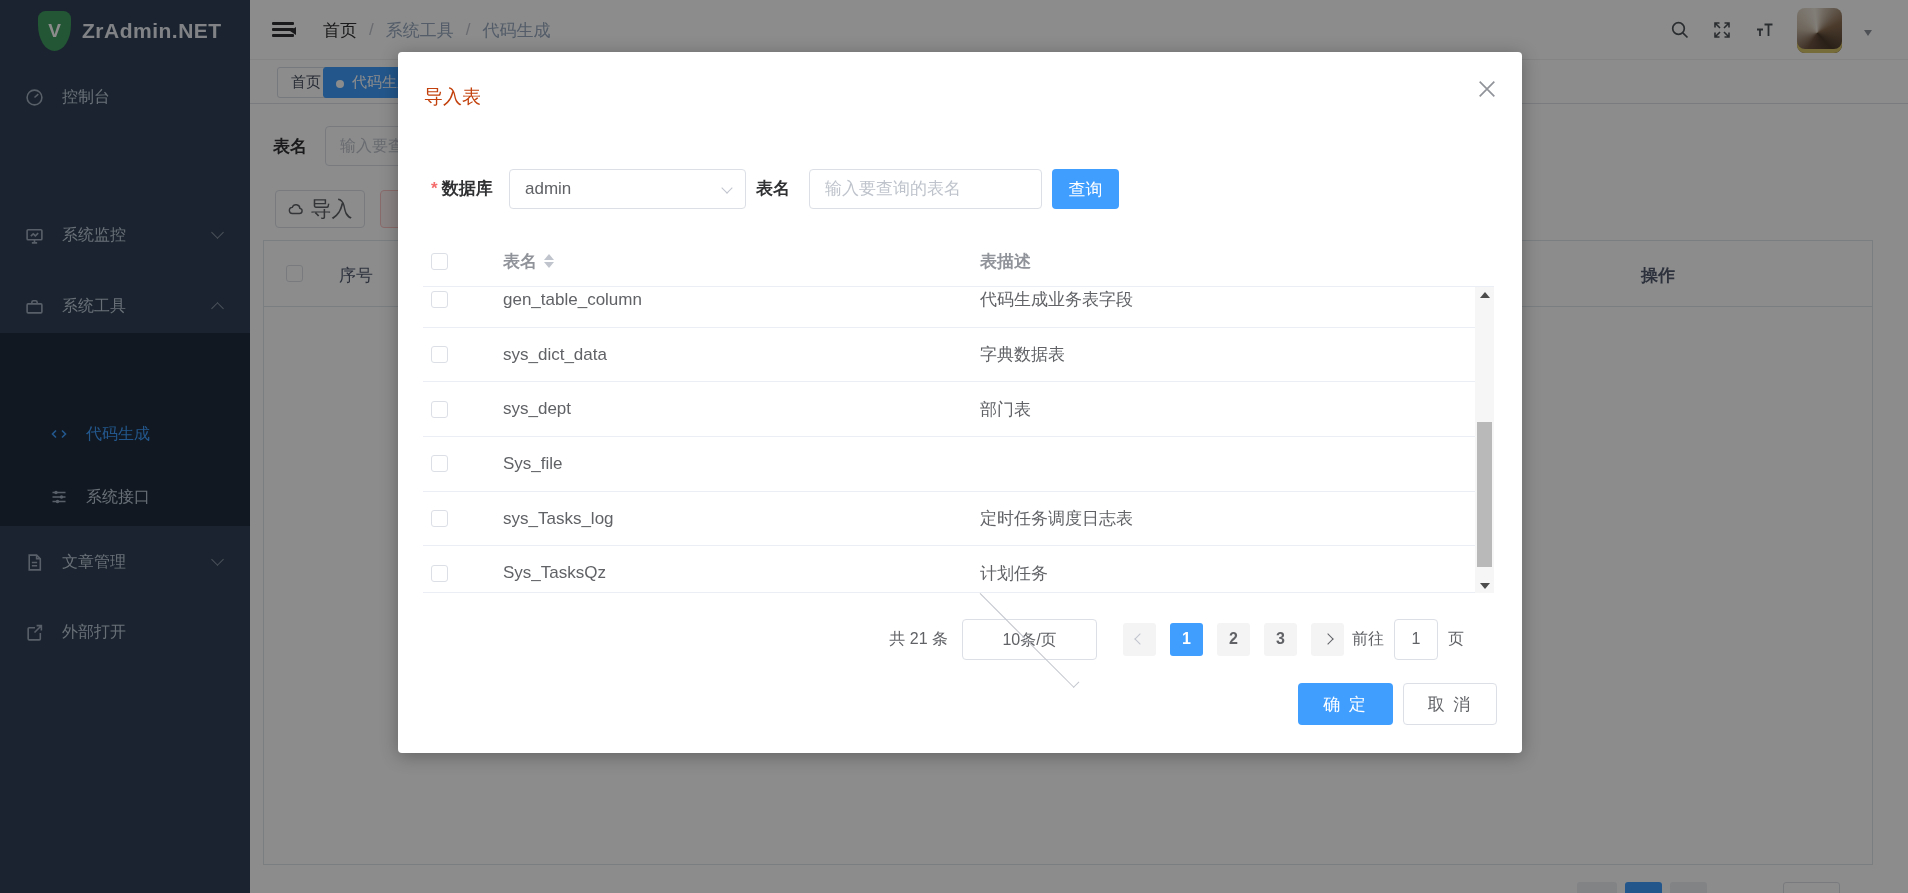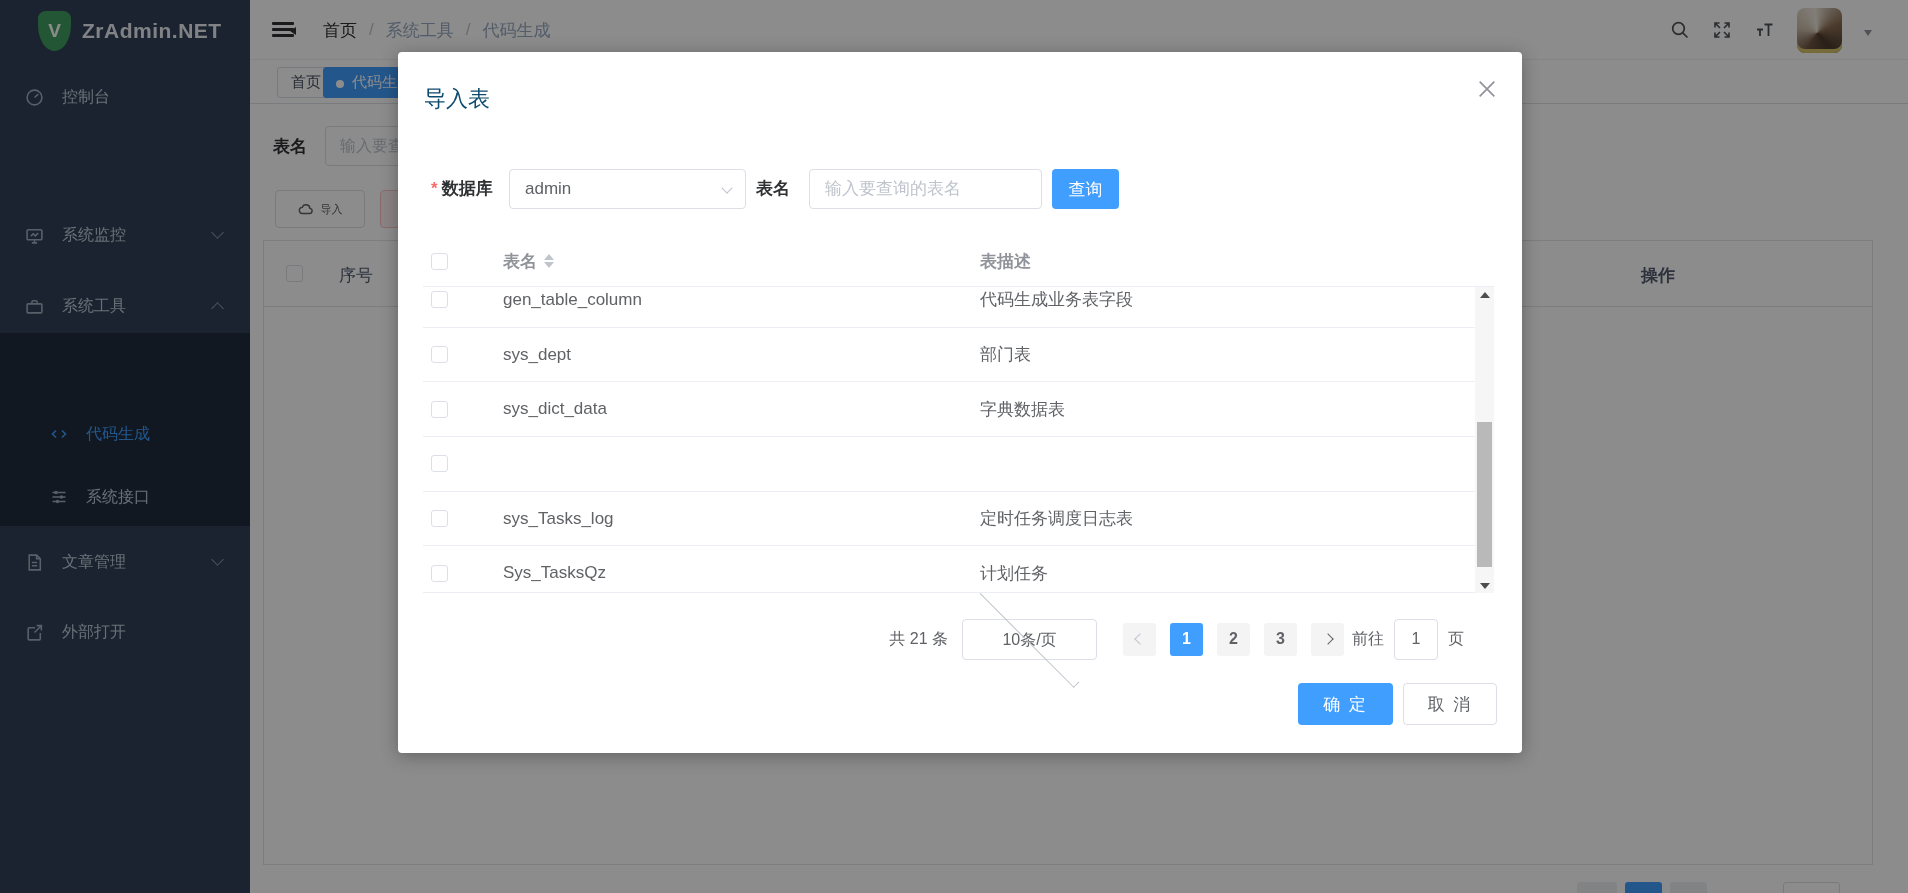--- a/index.html
+++ b/index.html
@@ -40,36 +40,36 @@
 .tagbar{position:absolute;left:250px;top:60px;width:1658px;height:44px;background:#fff;border-bottom:1px solid #dce0e6;z-index:1}
 .tag{position:absolute;top:7px;height:31px;display:flex;align-items:center;padding:0 13px;border:1px solid #d8dce5;border-radius:3px;background:#fff;color:#495060;font-size:15px;cursor:pointer}
 .tag.t-home{left:27px}
 .tag.t-active{left:73px;background:#409eff;border-color:#409eff;color:#fff;padding-left:28px;width:112px}
 .tag-dot{position:absolute;left:12px;top:12px;width:8px;height:8px;border-radius:50%;background:#fff}
 
 .content{position:absolute;left:250px;top:104px;width:1658px;height:789px;background:#fff;z-index:1;overflow:hidden}
 .q-label{position:absolute;left:23px;top:31px;font-weight:bold;color:#303133}
 .q-input{position:absolute;left:75px;top:22px;width:295px;height:40px;border:1px solid #dcdfe6;border-radius:4px;padding:0 14px;font-size:16px;color:#606266;background:#fff}
 .q-input::placeholder{color:#bfc4cc}
-.btn-import{position:absolute;left:25px;top:86px;width:90px;height:38px;border:1px solid #dcdfe6;border-radius:4px;background:#fff;color:#606266;font-size:11px;display:flex;align-items:center;justify-content:center;gap:7px;cursor:pointer}
+.btn-import{position:absolute;left:25px;top:86px;width:90px;height:38px;border:1px solid #dcdfe6;border-radius:4px;background:#fff;color:#606266;font-size:21px;display:flex;align-items:center;justify-content:center;gap:7px;cursor:pointer}
 .btn-pink{position:absolute;left:130px;top:86px;width:72px;height:38px;border:1px solid #fbc4c4;border-radius:4px;background:#fef0f0;cursor:pointer}
 .bg-table{position:absolute;left:13px;top:136px;width:1610px;height:625px;border:1px solid #dfe6ec}
 .bg-thead{position:absolute;left:0;top:0;width:100%;height:66px;border-bottom:1px solid #dfe6ec;background:#fff}
 .bg-check{position:absolute;left:22px;top:24px;width:17px;height:17px;border:1px solid #dcdfe6;border-radius:3px;background:#fff;cursor:pointer}
 .bg-th-index{position:absolute;left:75px;top:23px;font-weight:normal;color:#515a6e}
 .bg-th-action{position:absolute;left:1377px;top:23px;font-weight:bold;color:#515a6e}
 .bg-pg{position:absolute;top:778px;height:30px;border-radius:3px}
 .bg-pg.b1{left:1327px;width:40px;background:#eceef2}
 .bg-pg.b2{left:1375px;width:37px;background:#409eff}
 .bg-pg.b3{left:1420px;width:37px;background:#eceef2}
 .bg-pg.inp{left:1533px;width:57px;background:#fff;border:1px solid #dcdfe6}
 
 .overlay{position:absolute;inset:0;background:rgba(0,0,0,0.45);z-index:10}
 .dialog{position:absolute;left:398px;top:52px;width:1124px;height:701px;background:#fff;border-radius:4px;box-shadow:0 3px 18px rgba(0,0,0,.3);z-index:20}
-.dlg-title{position:absolute;left:26px;top:32px;font-size:22px;color:#0c4a6e}
+.dlg-title{position:absolute;left:26px;top:32px;font-size:19px;color:#c2410c}
 .dlg-close{position:absolute;right:24px;top:28px;width:20px;height:20px;color:#909399;cursor:pointer}
 .dlg-form{position:absolute;left:9px;top:117px;width:100%;height:40px}
 .f-label{position:absolute;top:0;height:40px;line-height:40px;font-weight:bold;color:#303133}
 .f-label .req{color:#f56c6c;margin-right:4px;font-weight:bold}
 .f-db{left:24px}
 .f-name{left:349px}
 .f-select{position:absolute;left:102px;top:0;width:237px;height:40px;border:1px solid #dcdfe6;border-radius:4px;background:#fff;cursor:pointer}
 .f-select .sel-text{position:absolute;left:15px;top:0;line-height:38px;color:#606266}
 .sel-caret{position:absolute;right:14px;top:14px;width:8px;height:8px;border-right:1.5px solid #c0c4cc;border-bottom:1.5px solid #c0c4cc;transform:rotate(45deg)}
 .f-input{position:absolute;left:402px;top:0;width:233px;height:40px;border:1px solid #dcdfe6;border-radius:4px;padding:0 15px;font-size:17px;color:#606266}
@@ -307,34 +307,35 @@
           <span class="c1">
               <span class="dcheck"></span>
             </span>
           <span class="c2">gen_table_column</span>
           <span class="c3">代码生成业务表字段</span>
         </div>
         <div class="trow">
           <span class="c1">
               <span class="dcheck"></span>
             </span>
+          <span class="c2">sys_dict_data</span>
+          <span class="c3">字典数据表</span>
+        </div>
+        <div class="trow">
+          <span class="c1">
+              <span class="dcheck"></span>
+            </span>
           <span class="c2">sys_dept</span>
           <span class="c3">部门表</span>
         </div>
         <div class="trow">
           <span class="c1">
               <span class="dcheck"></span>
             </span>
-          <span class="c2">sys_dict_data</span>
-          <span class="c3">字典数据表</span>
-        </div>
-        <div class="trow">
-          <span class="c1">
-              <span class="dcheck"></span>
-            </span>
+          <span class="c2">Sys_file</span>
           <span class="c3"></span>
         </div>
         <div class="trow">
           <span class="c1">
               <span class="dcheck"></span>
             </span>
           <span class="c2">sys_Tasks_log</span>
           <span class="c3">定时任务调度日志表</span>
         </div>
         <div class="trow">

